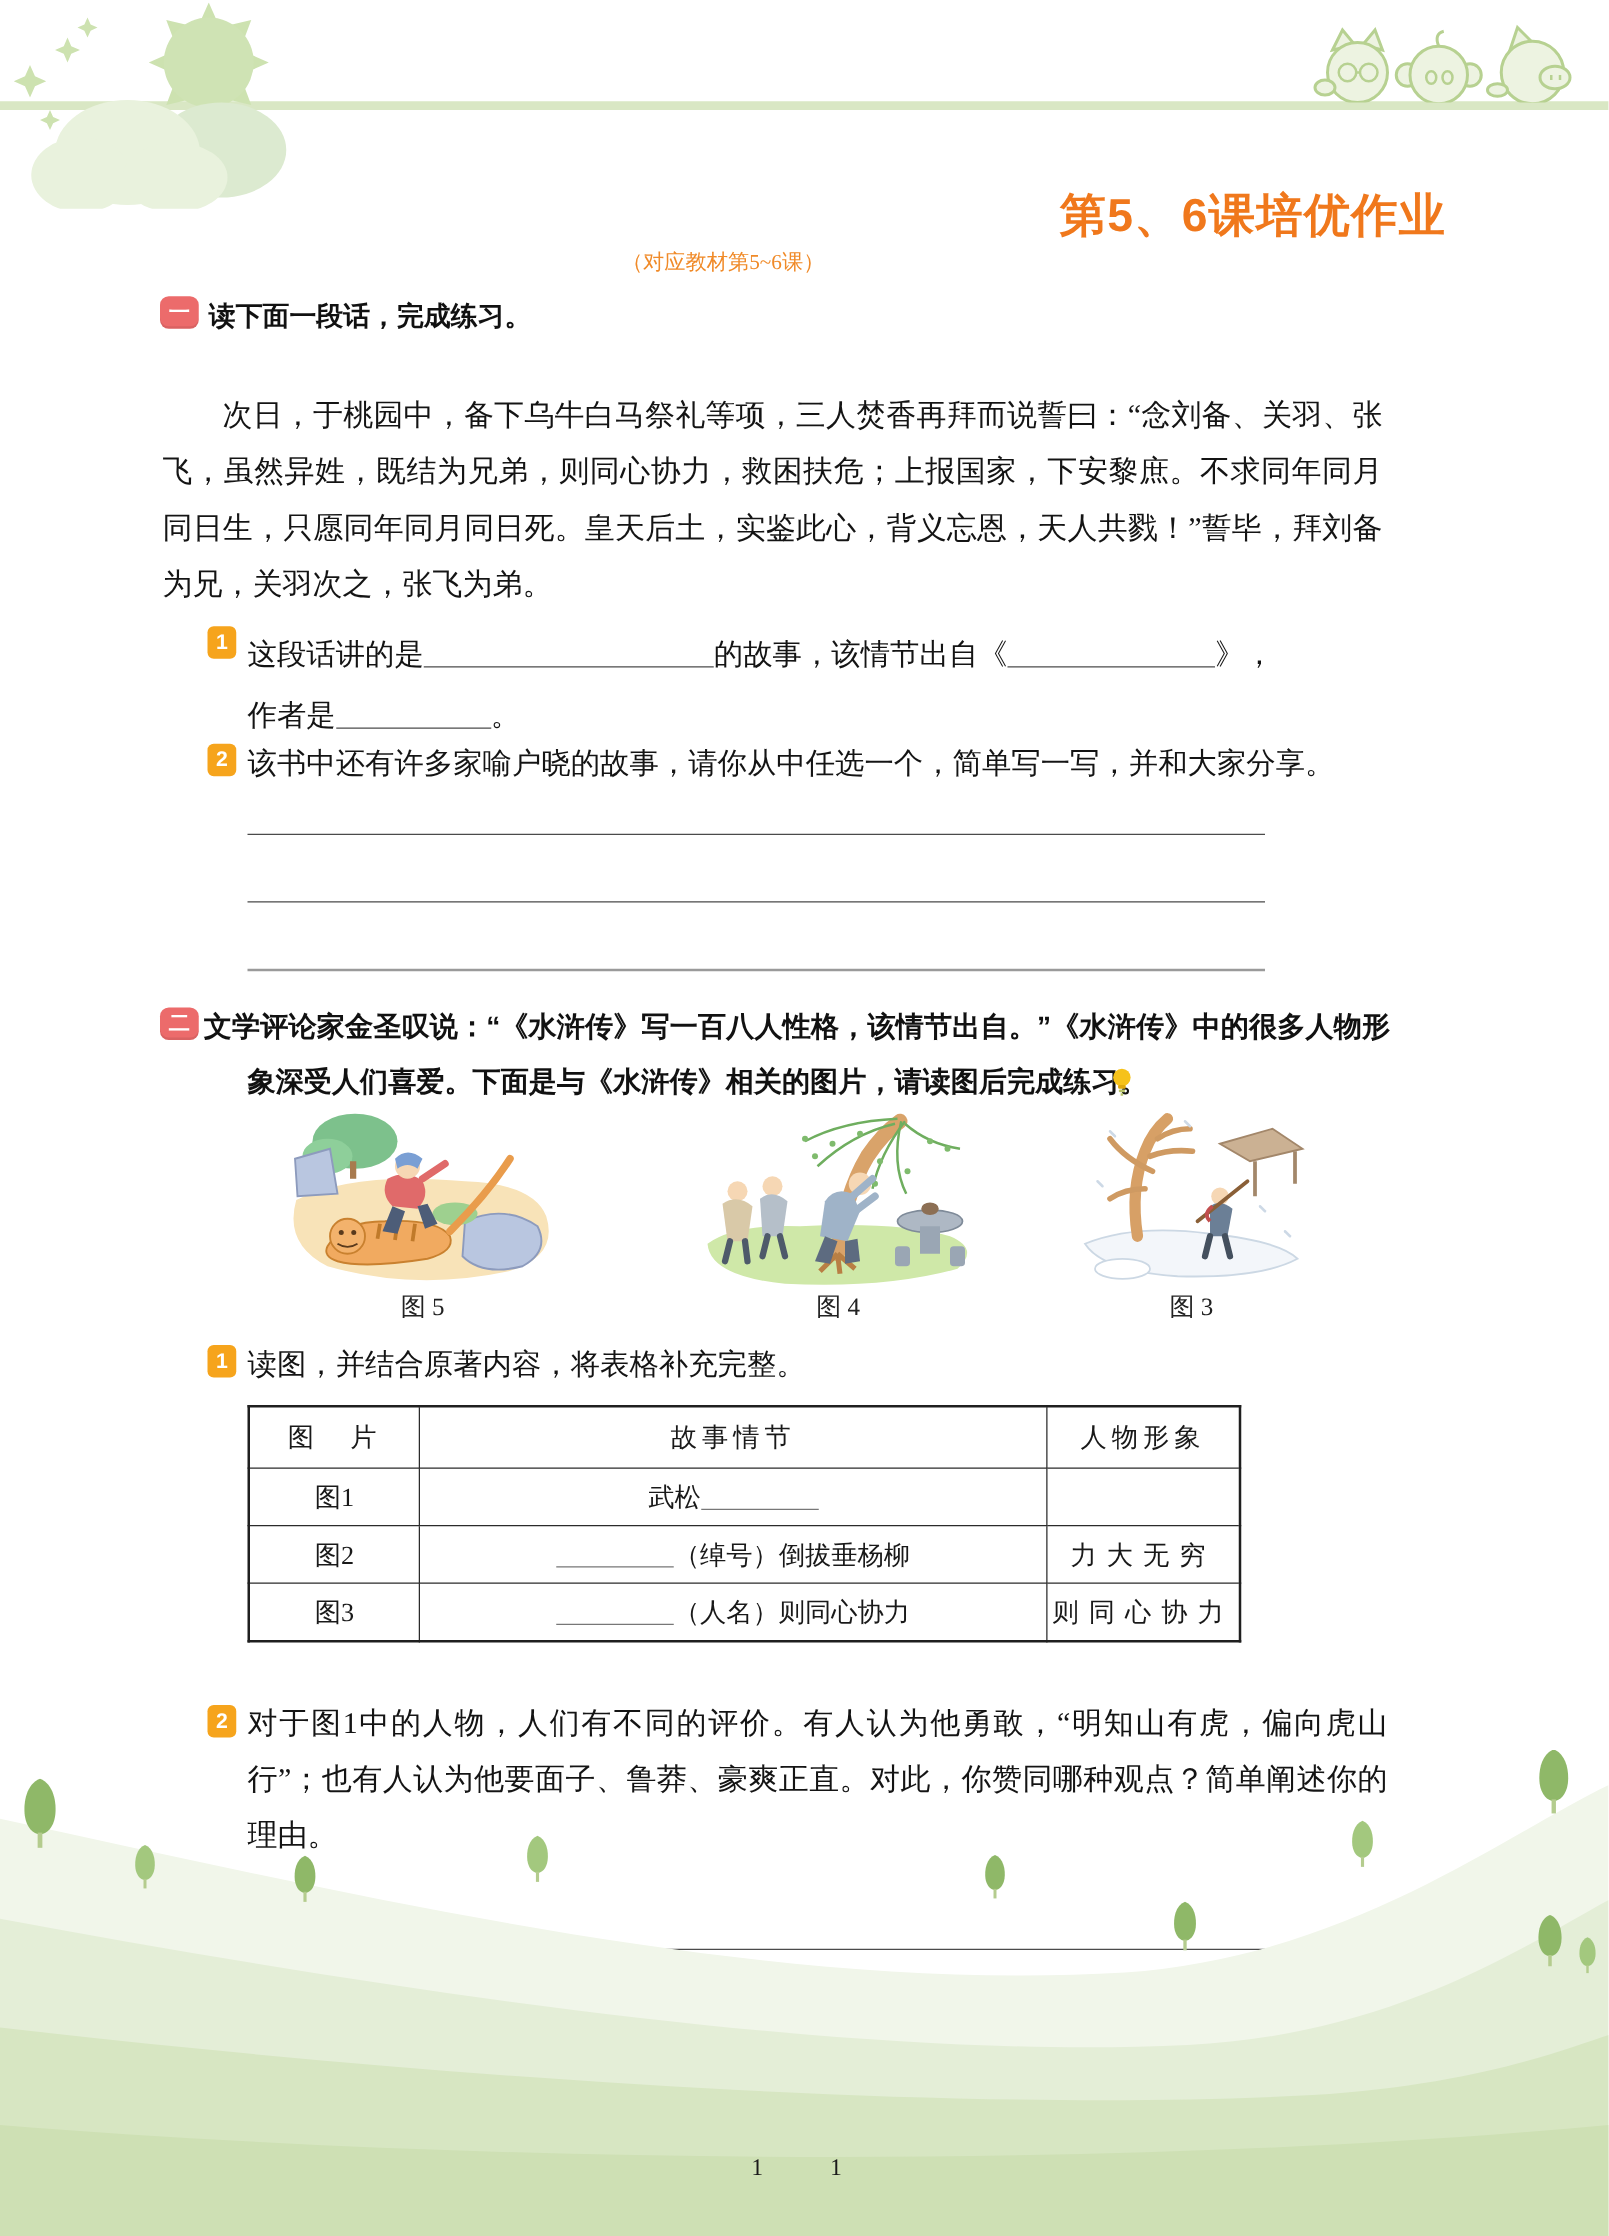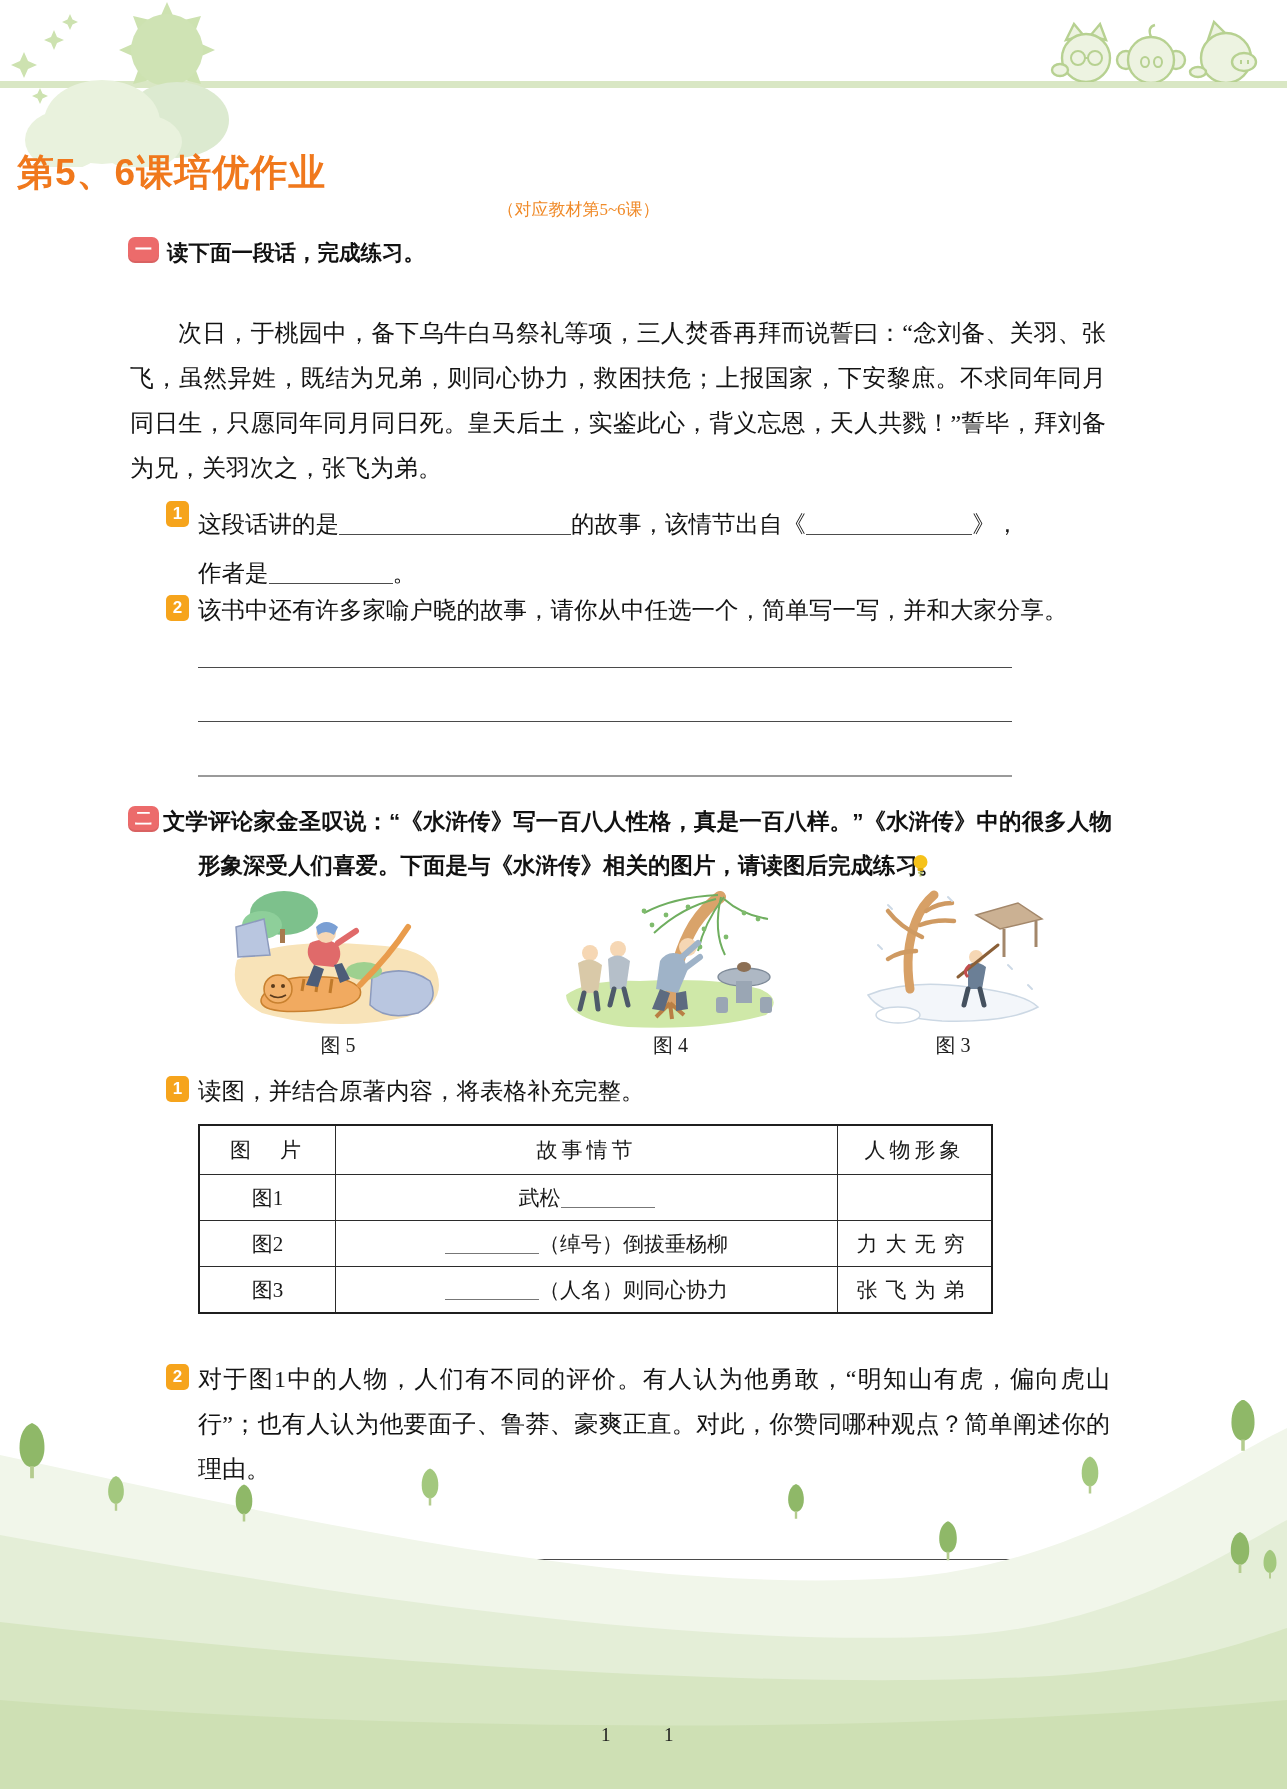--- a/index.html
+++ b/index.html
@@ -3,21 +3,21 @@
 <meta charset="utf-8">
 <style>
   html,body{margin:0;padding:0;background:#ffffff;}
   .page{position:relative;width:1287px;height:1789px;background:#ffffff;overflow:hidden;
         font-family:"Liberation Sans","DejaVu Sans",sans-serif;color:#1c1c1c;}
   
   .band{position:absolute;left:0;top:81px;width:100%;height:7px;background:#d9e7c4;}
   .deco-topleft{position:absolute;left:2px;top:2px;}
   .mascots{position:absolute;left:1048px;top:18px;}
   
-  .title{position:absolute;left:17px;right:130px;top:148px;text-align:left;
+  .title{position:absolute;left:17px;right:130px;top:148px;text-align:right;
          font-size:37px;font-weight:800;color:#f0781c;letter-spacing:1px;}
   .subtitle{position:absolute;left:0;right:130px;top:198px;text-align:center;
          font-size:17px;color:#f08a28;font-family:"Liberation Serif","DejaVu Serif",serif;}
   
   .sec-badge{position:absolute;width:31px;height:26px;background:#ec6b6b;border-radius:7px;
          color:#fff;font-weight:bold;font-size:17px;text-align:center;line-height:26px;
          box-shadow:inset 0 -2px 0 rgba(0,0,0,.08);}
   .q-badge{position:absolute;width:23px;height:26px;background:#f6a41c;border-radius:5px;
          color:#fff;font-weight:bold;font-size:17px;text-align:center;line-height:26px;}
   
@@ -134,21 +134,21 @@
 
   <div class="q-badge" style="left:166px;top:595px;">2</div>
   <div class="qtext serif" style="left:198px;top:594px;white-space:nowrap;">该书中还有许多家喻户晓的故事，请你从中任选一个，简单写一写，并和大家分享。</div>
 
   <div class="answer-line" style="top:667px;"></div>
   <div class="answer-line" style="top:721px;"></div>
   <div class="answer-line light" style="top:775px;"></div>
 
   <div class="sec-badge" style="left:128px;top:806px;">二</div>
   <div class="s2-head">
-    <span>文学评论家金圣叹说：“《水浒传》写一百八人性格，真是一百八样。”《水浒传》中的很多人物形象深受人们喜爱。下面是与《水浒传》相关的图片，请读图后完成练习。</span><span class="bulb">
+    <span>文学评论家金圣叹说：“《水浒传》写一百八人性格，该情节出自。”《水浒传》中的很多人物形象深受人们喜爱。下面是与《水浒传》相关的图片，请读图后完成练习。</span><span class="bulb">
       <svg width="17" height="23" viewBox="0 0 17 23">
         <circle cx="8.5" cy="8" r="7" fill="#f6c21a"></circle>
         <rect x="5.5" y="14" width="6" height="3" rx="1" fill="#e0a90d"></rect>
         <rect x="6" y="17.6" width="5" height="2.2" rx="1" fill="#b9c46a"></rect>
         <path d="M8.5 20.5 l0 2" stroke="#b9c46a" stroke-width="2"></path>
       </svg></span>
   </div>
 
   <svg class="fig" style="left:222px;width:232px;" viewBox="0 0 232 145">
     <path d="M15 75 Q5 110 40 128 Q110 148 185 132 Q225 120 215 88 Q205 62 150 60 Q60 52 15 75 Z" fill="#f8e3b8"></path>
@@ -269,21 +269,21 @@
       <td class="trait"></td>
     </tr>
     <tr class="drow">
       <td>图2</td>
       <td><span></span><span class="tblank"></span><span>（绰号）倒拔垂杨柳</span></td>
       <td class="trait">力大无穷</td>
     </tr>
     <tr class="drow">
       <td>图3</td>
       <td><span></span><span class="tblank"></span><span>（人名）则同心协力</span></td>
-      <td class="trait">张飞为弟</td>
+      <td class="trait">则同心协力</td>
     </tr>
   </tbody>
     </table>
 
   <div class="q-badge" style="left:166px;top:1364px;">2</div>
   <div class="q2s2-text serif">对于图1中的人物，人们有不同的评价。有人认为他勇敢，“明知山有虎，偏向虎山行”；也有人认为他要面子、鲁莽、豪爽正直。对此，你赞同哪种观点？简单阐述你的理由。</div>
 
   <div class="answer-line" style="top:1559px;"></div>
   <div class="answer-line" style="top:1609px;"></div>
   <div class="answer-line light" style="top:1659px;"></div>

